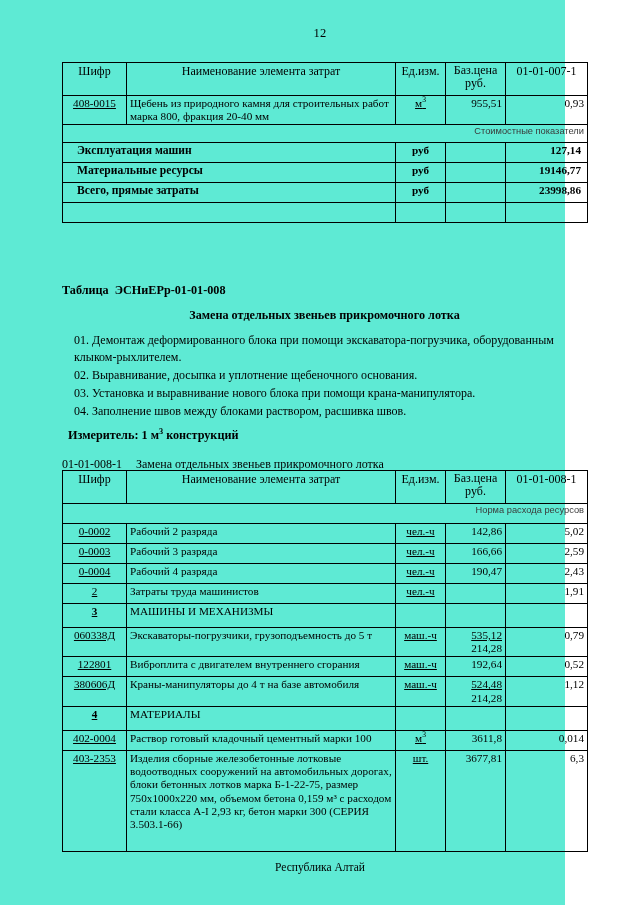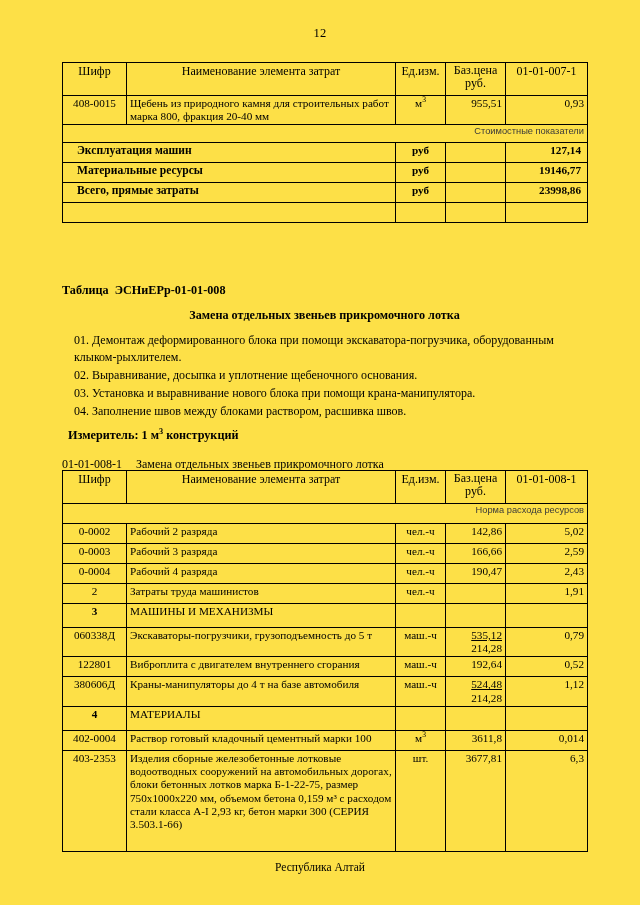--- a/index.html
+++ b/index.html
@@ -11,23 +11,23 @@
   body {
     width: 640px;
     height: 905px;
     font-family: "Liberation Serif", "DejaVu Serif", serif;
     color: #000000;
     position: relative;
     overflow: hidden;
   }
   .page {
     position: relative;
-    width: 640px;
+    width: 565px;
     height: 905px;
-    background: #fde047;
+    background: #5eead4;
   }
 
   
   .page-number {
     position: absolute;
     top: 26px;
     left: 0;
     width: 640px;
     text-align: center;
     font-size: 12.5px;
@@ -71,21 +71,21 @@
     border-bottom: 1px solid #000;
     text-align: right;
     padding-right: 10px;
     font-family: "Liberation Sans", "DejaVu Sans", sans-serif;
     font-size: 9.3px;
     color: #3a3a3a;
     height: 15px;
   }
 
   .bold      { font-weight: bold; }
-  .center    { text-align: center; }
+  .center    { text-align: center; text-decoration: underline; }
   .ul-val    { text-decoration: underline; display: block; }
   .sub-val   { display: block; }
 
   
   .table1-wrap {
     position: absolute;
     left: 62px;
     top: 62px;
     width: 525px;
   }

